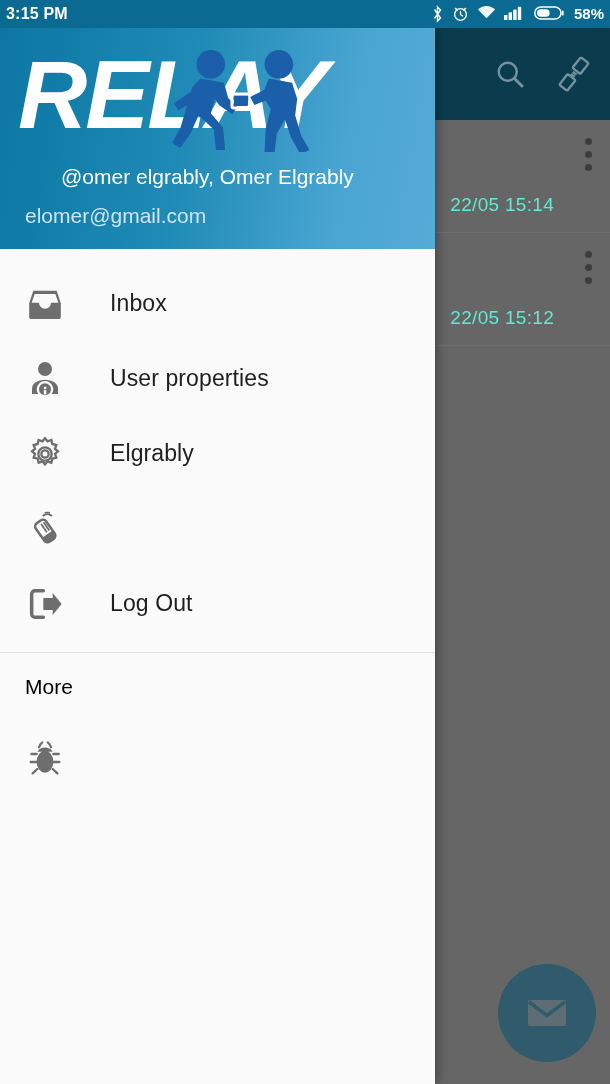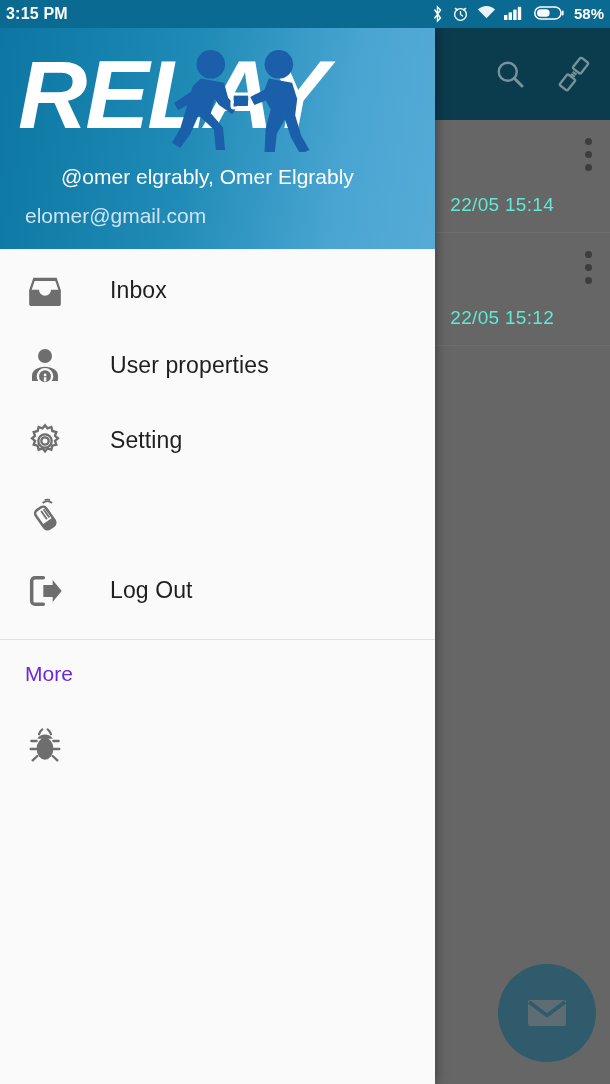--- a/index.html
+++ b/index.html
@@ -163,21 +163,21 @@
   .acct-mail {
     position: absolute;
     left: 25px;
     top: 176px;
     font-size: 21px;
     color: #cfe4ef;
     white-space: nowrap;
   }
 
   .menu {
-    padding-top: 4px;
+    padding-top: 17px;
   }
   .menu-item {
     display: flex;
     align-items: center;
     height: 75px;
     padding-left: 22px;
     box-sizing: border-box;
   }
   .mi-icon {
     width: 46px;
@@ -197,21 +197,21 @@
     height: 1px;
     background: #e0e0e0;
     margin: 11px 0 0 0;
   }
   .section-label {
     height: 68px;
     display: flex;
     align-items: center;
     padding-left: 25px;
     font-size: 21px;
-    color: #6d28d9;
+    color: #000000;
   }
 </style>
 </head>
 <body>
 
 <div class="screen">
 
   <div class="app-bg">
 
     <div class="app-toolbar">
@@ -324,21 +324,21 @@
       <div class="menu-item">
         <span class="mi-icon">
           <svg width="40" height="40" viewBox="0 0 24 24" fill="none" stroke="#6e6e6e" stroke-width="1.4">
             <path d="M12 2.6 l1.5 1.8 2.3-.8 .6 2.4 2.4 .6 -.8 2.3 1.8 1.5 -1.8 1.5 .8 2.3 -2.4 .6 -.6 2.4
                      -2.3-.8 -1.5 1.8 -1.5-1.8 -2.3 .8 -.6-2.4 -2.4-.6 .8-2.3 -1.8-1.5 1.8-1.5 -.8-2.3 2.4-.6
                      .6-2.4 2.3 .8 Z"></path>
             <circle cx="12" cy="12" r="4"></circle>
             <circle cx="12" cy="12" r="2.2"></circle>
           </svg>
         </span>
-        <span class="mi-label">Setting</span>
+        <span class="mi-label">Elgrably</span>
       </div>
 
       <div class="menu-item">
         <span class="mi-icon">
           <svg width="40" height="40" viewBox="0 0 24 24">
             <g transform="rotate(-35 12 13)">
               <rect x="8.2" y="6.5" width="7.6" height="13.5" rx="2.4" fill="none" stroke="#6e6e6e" stroke-width="1.5"></rect>
               <path d="M8.2 15.5 h7.6 v2.1 a2.4 2.4 0 0 1 -2.4 2.4 h-2.8 a2.4 2.4 0 0 1 -2.4 -2.4 Z" fill="#6e6e6e"></path>
               <line x1="14.2" y1="8.4" x2="14.2" y2="14.4" stroke="#6e6e6e" stroke-width="1.1"></line>
               <line x1="12.4" y1="8.4" x2="12.4" y2="14.4" stroke="#6e6e6e" stroke-width="1.1"></line>

